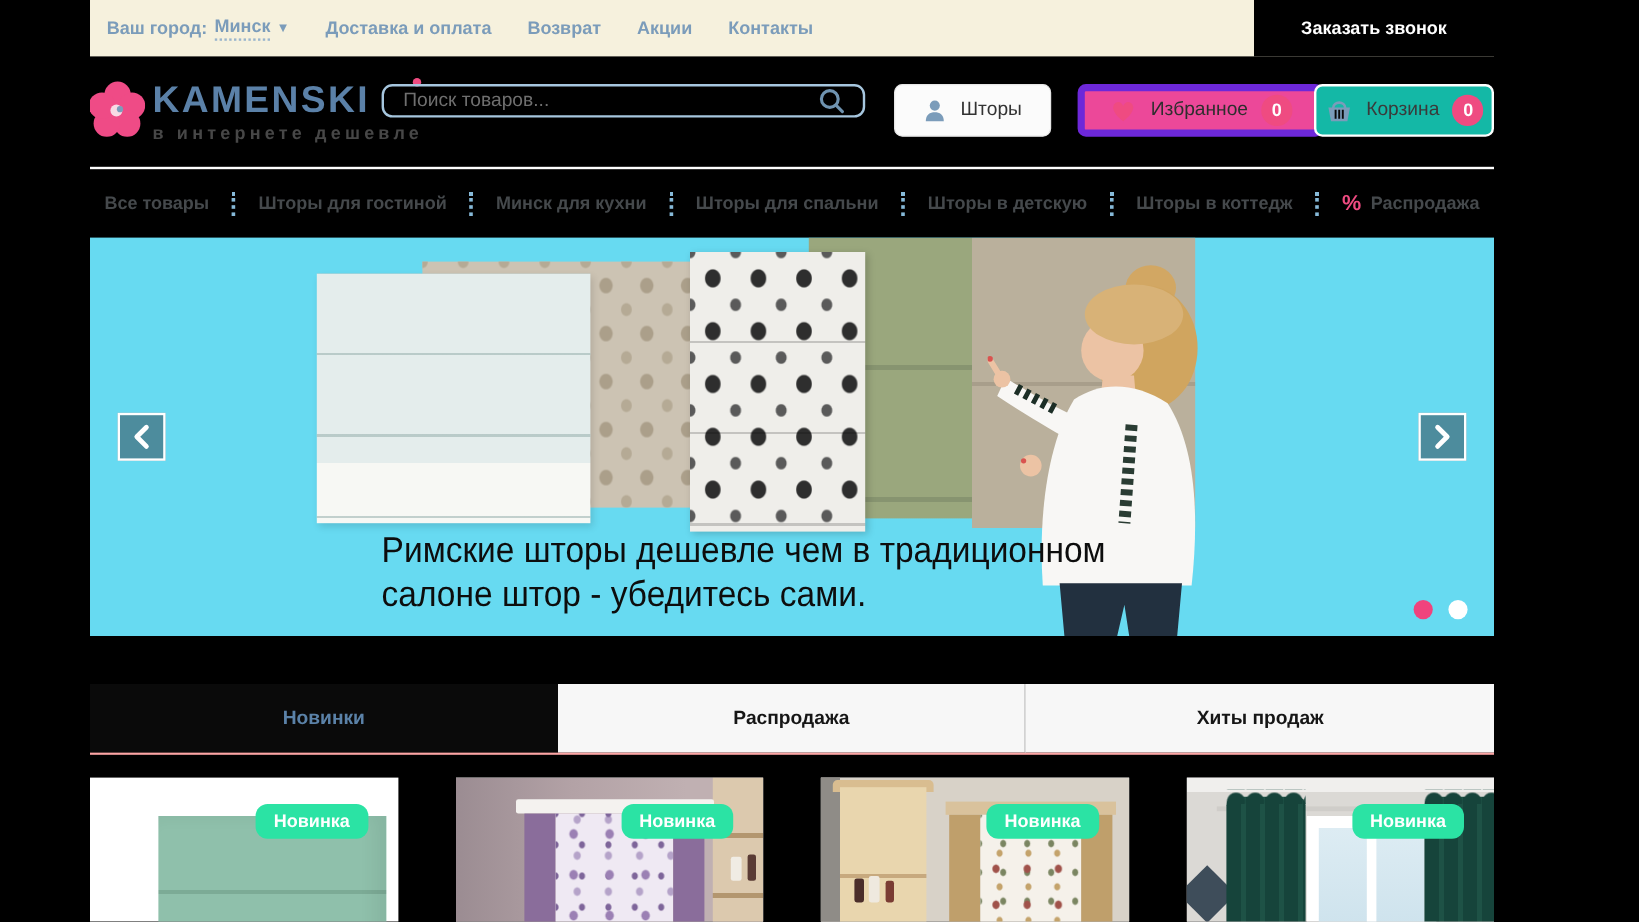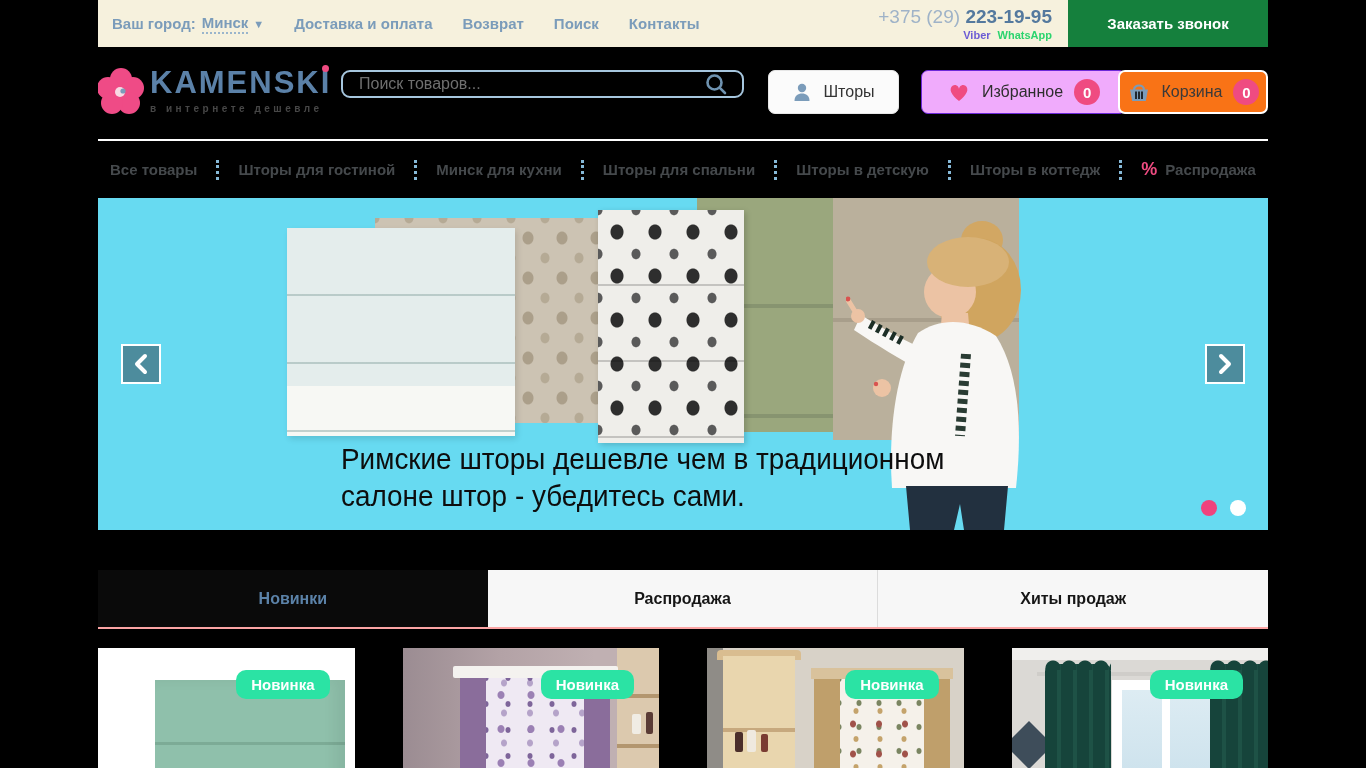--- a/index.html
+++ b/index.html
@@ -1,60 +1,60 @@
 <!DOCTYPE html>
 <html><head>
 <meta charset="utf-8">
 <style>
   * { margin:0; padding:0; box-sizing:border-box; }
   html,body { width:1366px; height:768px; background:#000; overflow:hidden;
               font-family:"Liberation Sans", sans-serif; }
-  .content { width:1170px; margin-left:98px; position:relative; }
+  .content { width:1170px; margin-left:75px; position:relative; }
 
   
   .topbar { height:47px; background:#f6f1dd; display:flex; align-items:center; }
   .topbar-left { display:flex; align-items:center; gap:30px; padding-left:14px;
                  font-size:15px; font-weight:bold; color:#7b9cba; }
   .city-group { display:flex; align-items:center; gap:6px; }
   .city-select { display:flex; align-items:center; gap:5px; cursor:pointer; }
   .city-name { border-bottom:2px dotted #9ab5cc; padding-bottom:1px; }
   .caret { font-size:11px; color:#7b9cba; }
   .top-link { cursor:pointer; }
   .topbar-right { margin-left:auto; display:flex; align-items:stretch; height:47px; }
   .phone-block { text-align:right; margin-right:16px; display:flex; flex-direction:column;
                  justify-content:center; }
   .phone-line { font-size:19px; }
   .phone-code { color:#9fb3c8; }
   .phone-num { color:#54799e; font-weight:bold; }
   .messengers { font-size:11px; font-weight:bold; margin-top:1px; }
   .viber { color:#6c5cd4; }
   .whatsapp { color:#2bd46e; margin-left:4px; }
-  .callback-btn { width:200px; background:#15803d; color:#fff; font-size:15px; font-weight:bold;
+  .callback-btn { width:200px; background:#000000; color:#fff; font-size:15px; font-weight:bold;
                   display:flex; align-items:center; justify-content:center; cursor:pointer; border:none; }
 
   
   .header { height:92px; position:relative; }
   .logo { position:absolute; left:0; top:19px; display:flex; align-items:flex-start; cursor:pointer; }
   .logo-flower { width:46px; height:50px; margin-right:6px; }
   .logo-textwrap { position:relative; }
   .logo-word { font-size:31px; font-weight:bold; color:#5b81a8; letter-spacing:2px; line-height:34px; }
   .logo-idot { position:absolute; top:-1px; right:2px; width:7px; height:7px; border-radius:50%;
                background:#ef4b81; }
-  .logo-tagline { font-size:10px; letter-spacing:3.5px; color:#474747; font-weight:bold; margin-top:3px; }
+  .logo-tagline { font-size:15px; letter-spacing:3.5px; color:#474747; font-weight:bold; margin-top:3px; }
   .search-box { position:absolute; left:243px; top:23px; width:403px; height:28px;
                 border:2px solid #a6c6de; border-radius:9px; display:flex; align-items:center; }
   .search-input { flex:1; background:transparent; border:none; outline:none; color:#cfcfcf;
                   font-size:16px; padding:0 10px 0 16px; font-family:"Liberation Sans",sans-serif; }
   .search-input::placeholder { color:#6f6f6f; }
   .search-btn { background:none; border:none; padding:0 14px 0 4px; cursor:pointer; display:flex; }
   .hbtn { position:absolute; top:23px; height:44px; border-radius:7px; display:flex;
           align-items:center; justify-content:center; gap:11px; font-size:16px; cursor:pointer; }
   .btn-login { left:670px; width:131px; background:#fbfbfb; border:1px solid #e6e6e6; color:#333; }
-  .btn-fav   { left:823px; width:205px; background:#f0abfc; border:1px solid #6d28d9; color:#2e2e2e; }
-  .btn-cart  { left:1020px; width:150px; background:#f97316; border:2px solid #fff; color:#3a3a3a; }
+  .btn-fav   { left:823px; width:205px; background:#ec4899; border:6px solid #6d28d9; color:#2e2e2e; }
+  .btn-cart  { left:1020px; width:150px; background:#14b8a6; border:2px solid #fff; color:#3a3a3a; }
   .count-badge { width:26px; height:26px; border-radius:50%; background:#ef4b81; color:#fff;
                  font-size:15px; font-weight:bold; display:flex; align-items:center; justify-content:center; }
   .sep-line { height:2px; background:#fdfdfd; }
 
   
   .nav { height:57px; display:flex; align-items:center; justify-content:space-between; padding:0 12px; }
   .nav-item { font-size:15px; font-weight:bold; color:#45494c; cursor:pointer; white-space:nowrap;
               display:flex; align-items:center; gap:8px; }
   .nav-sep { height:20px; border-left:3px dotted #86b9d8; }
   .pct { color:#ef4b81; font-size:18px; font-weight:bold; }
@@ -164,34 +164,24 @@
     <div class="topbar-left">
       <div class="city-group">
         <span>Ваш город:</span>
         <span class="city-select">
           <span class="city-name">Минск</span>
           <span class="caret">▼</span>
         </span>
       </div>
       <span class="top-link">Доставка и оплата</span>
       <span class="top-link">Возврат</span>
-      <span class="top-link">Поиск</span>
+      <span class="top-link">Акции</span>
       <span class="top-link">Контакты</span>
     </div>
     <div class="topbar-right">
-      <div class="phone-block">
-        <div class="phone-line">
-          <span class="phone-code">+375 (29)</span>
-          <span class="phone-num">223-19-95</span>
-        </div>
-        <div class="messengers">
-          <span class="viber">Viber</span>
-          <span class="whatsapp">WhatsApp</span>
-        </div>
-      </div>
       <button class="callback-btn">Заказать звонок</button>
     </div>
   </div>
 
   <div class="header">
     <div class="logo">
       <svg class="logo-flower" viewBox="0 0 46 50">
         <circle cx="23" cy="13" r="11" fill="#ef4b86"></circle>
         <circle cx="35" cy="22" r="11" fill="#ef4b86"></circle>
         <circle cx="31" cy="37" r="11" fill="#ef4b86"></circle>

